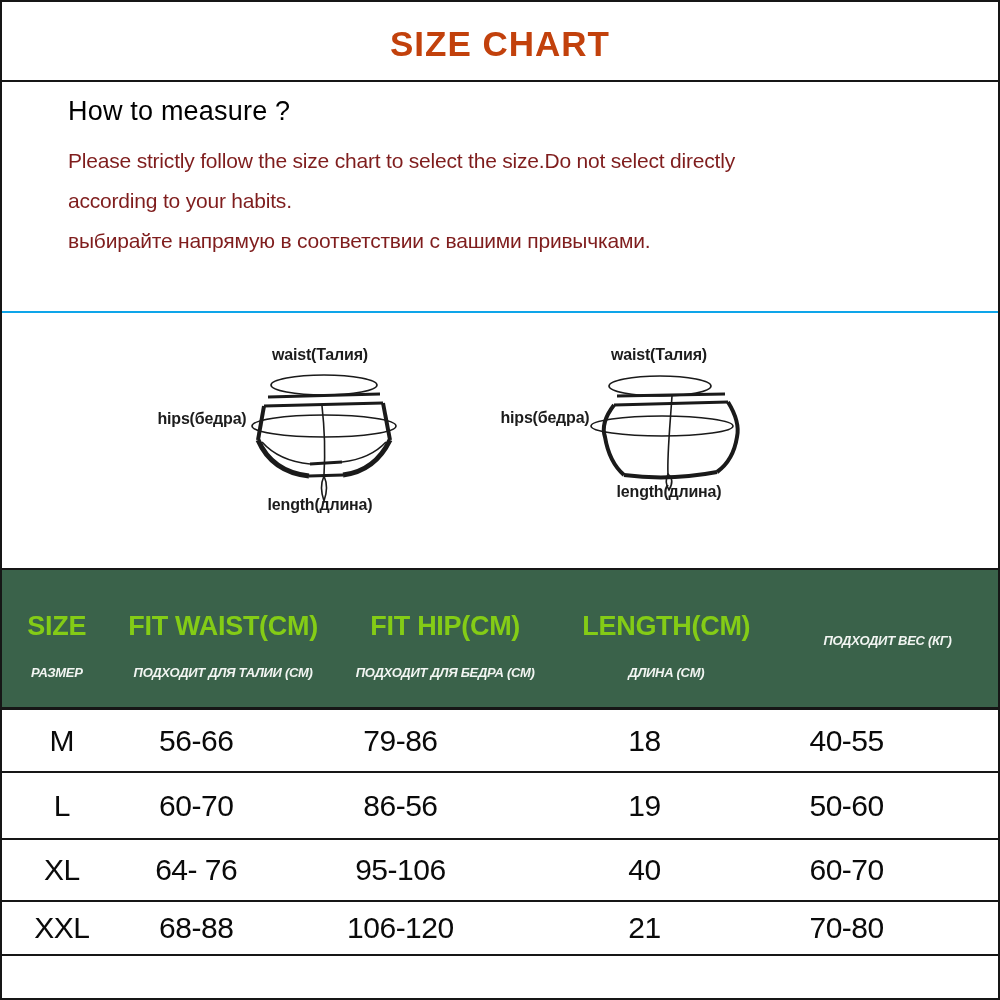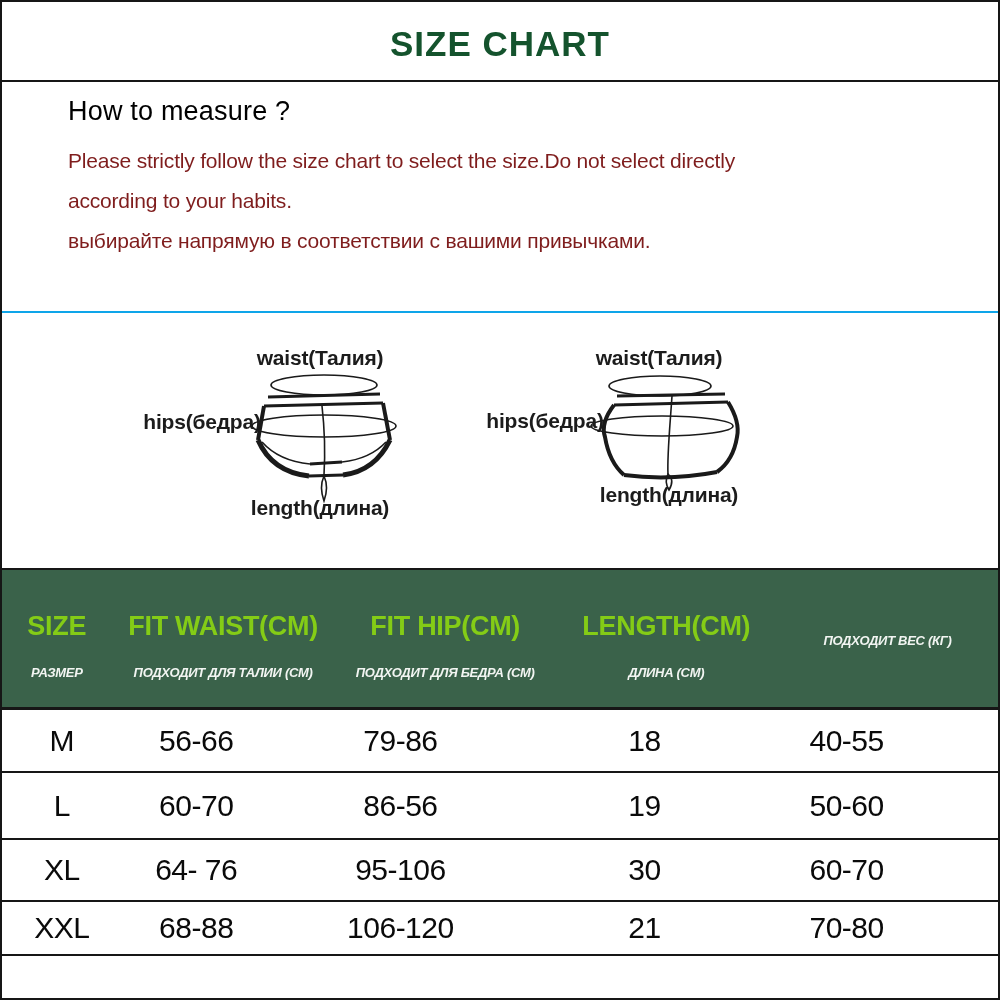--- a/index.html
+++ b/index.html
@@ -15,21 +15,21 @@
   }
 
   
   .title-section{
     height:80px; flex:0 0 80px;
     border-bottom:2px solid #161616;
     display:flex; align-items:center; justify-content:center;
   }
   .title-section h1{
     font-size:35px; font-weight:bold; letter-spacing:1px;
-    color:#14532d; padding-top:6px;
+    color:#c2410c; padding-top:6px;
   }
 
   
   .measure-section{
     height:231px; flex:0 0 231px;
     border-bottom:2px solid #0ea5e9;
     padding:14px 0 0 66px;
   }
   .measure-heading{
     font-size:27px; font-weight:400; color:#000;
@@ -39,21 +39,21 @@
   .measure-lines .line{ line-height:40px; white-space:nowrap; }
 
   
   .diagram-section{
     height:257px; flex:0 0 257px;
     border-bottom:2px solid #161616;
     position:relative;
   }
   .diag-label{
     position:absolute; transform:translateX(-50%);
-    font-size:21px; font-weight:700; color:#1c1c1c;
+    font-size:16px; font-weight:700; color:#1c1c1c;
     white-space:nowrap; letter-spacing:-0.2px;
   }
   .diagram-svg{ position:absolute; }
 
   
   .table-header{
     height:140px; flex:0 0 140px;
     background:#3a624a;
     border-bottom:3px solid #161616;
     display:grid;
@@ -187,21 +187,21 @@
       <div class="cell">86-56</div>
       <div class="cell">19</div>
       <div class="cell">50-60</div>
       <div></div>
     </div>
 
     <div class="data-row h3">
       <div class="cell">XL</div>
       <div class="cell">64- 76</div>
       <div class="cell">95-106</div>
-      <div class="cell">30</div>
+      <div class="cell">40</div>
       <div class="cell">60-70</div>
       <div></div>
     </div>
 
     <div class="data-row h4">
       <div class="cell">XXL</div>
       <div class="cell">68-88</div>
       <div class="cell">106-120</div>
       <div class="cell">21</div>
       <div class="cell">70-80</div>

